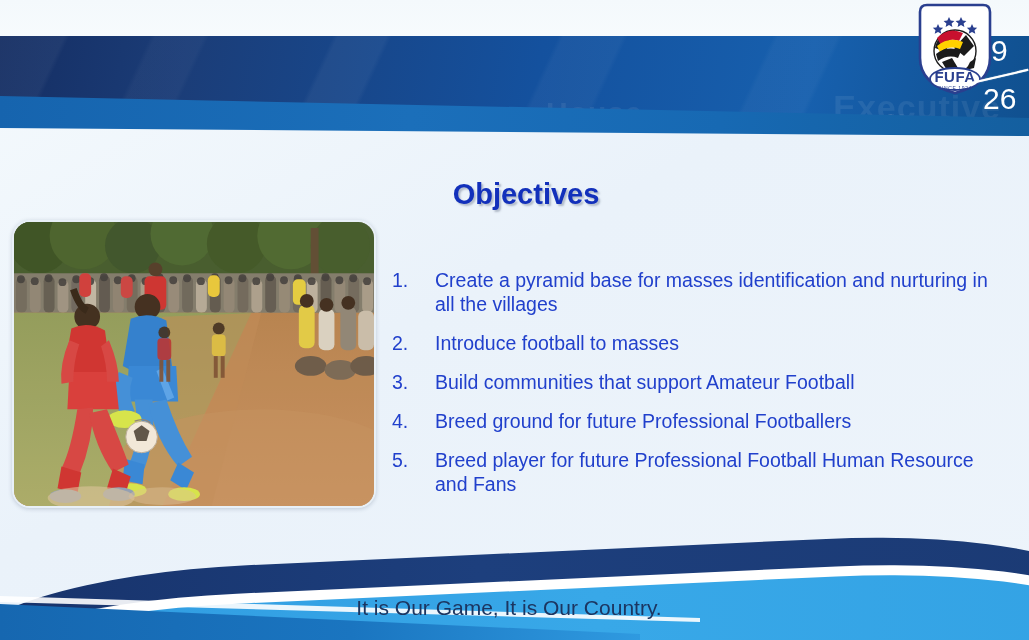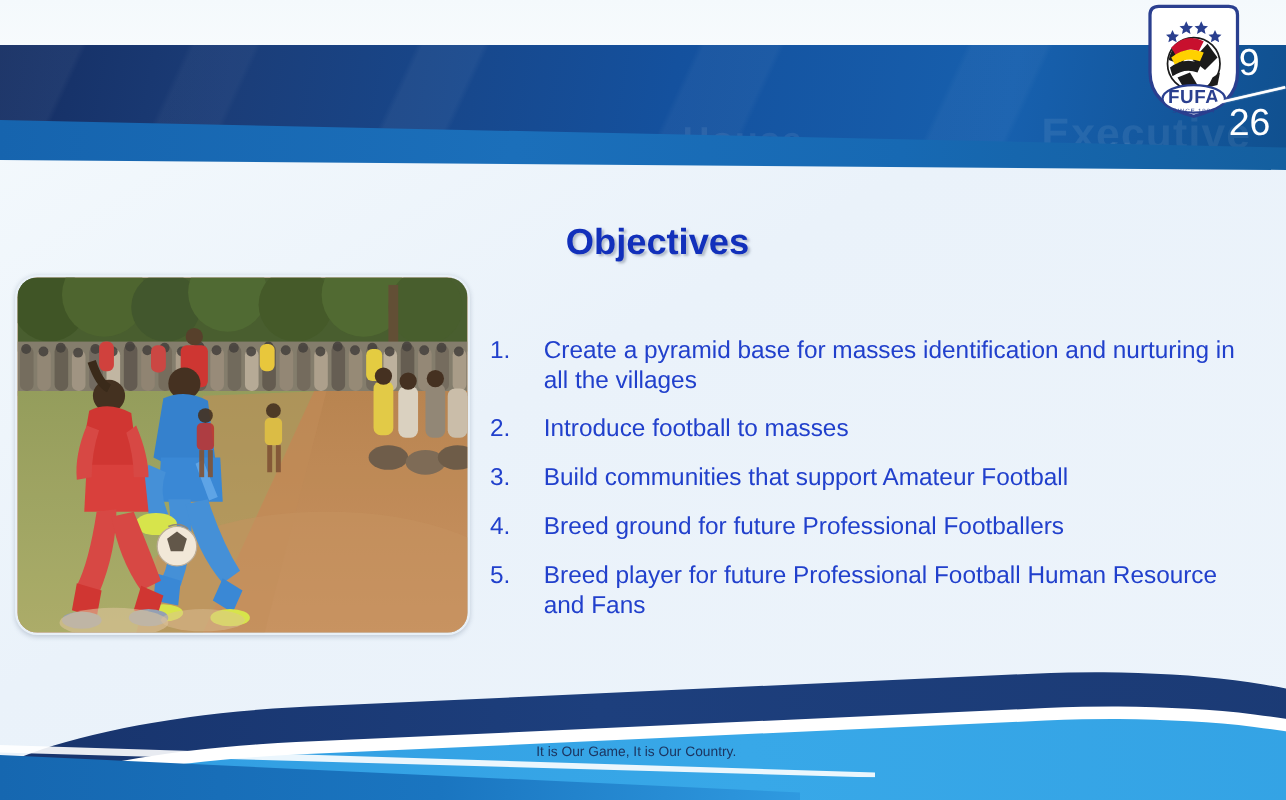--- a/index.html
+++ b/index.html
@@ -129,21 +129,21 @@
   .obj-item .num {
     width:43px; flex:0 0 43px;
     text-align:left;
   }
   .obj-item .txt { flex:1 1 auto; }
 
   
   .footer-text {
     position:absolute; left:0; top:596px; width:1029px;
     text-align:center;
-    font-size:11px;
+    font-size:21px;
     color:#1c3560;
   }
   .footer-text .shift { display:inline-block; margin-left:-11px; }
 
   .curve-navy {
     position:absolute; left:-40px; top:552px; width:1160px; height:150px;
     border-radius:50% / 100%;
     background:linear-gradient(90deg,#17326a 0%,#1d3f7d 45%,#1b3a74 100%);
     transform:rotate(-2.6deg);
   }

